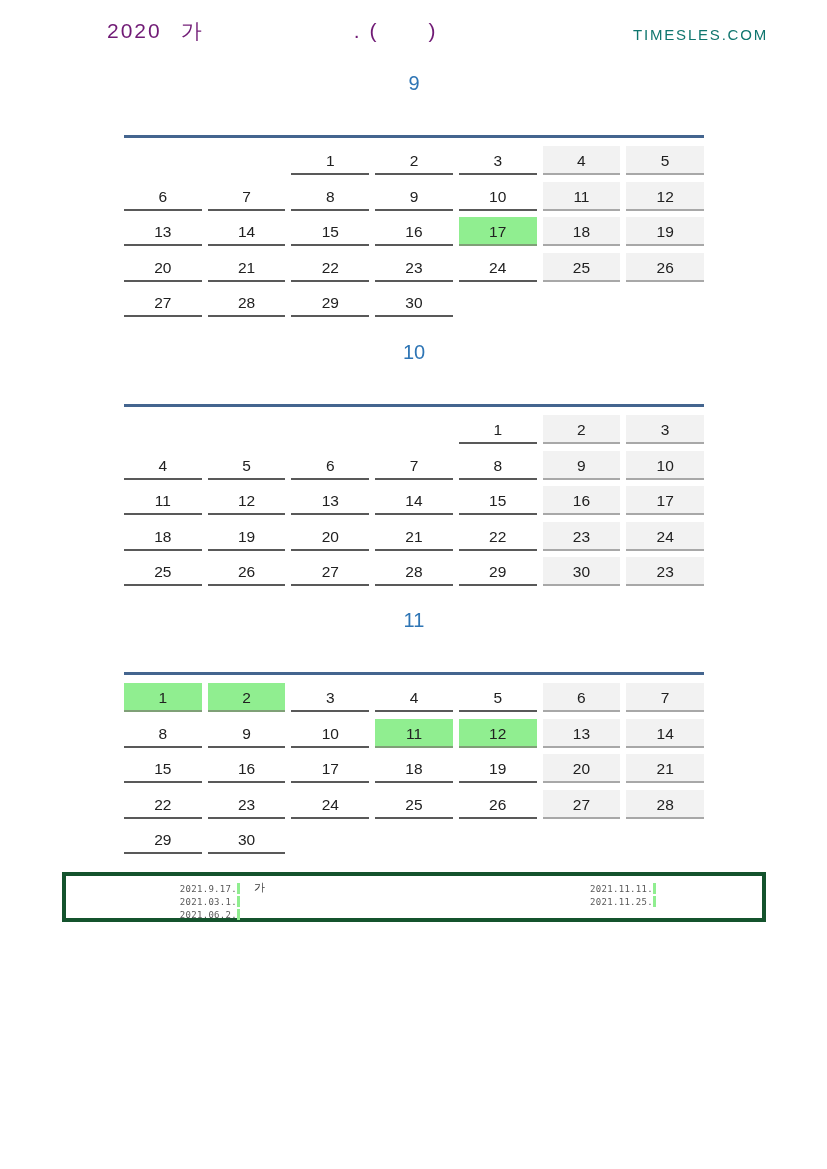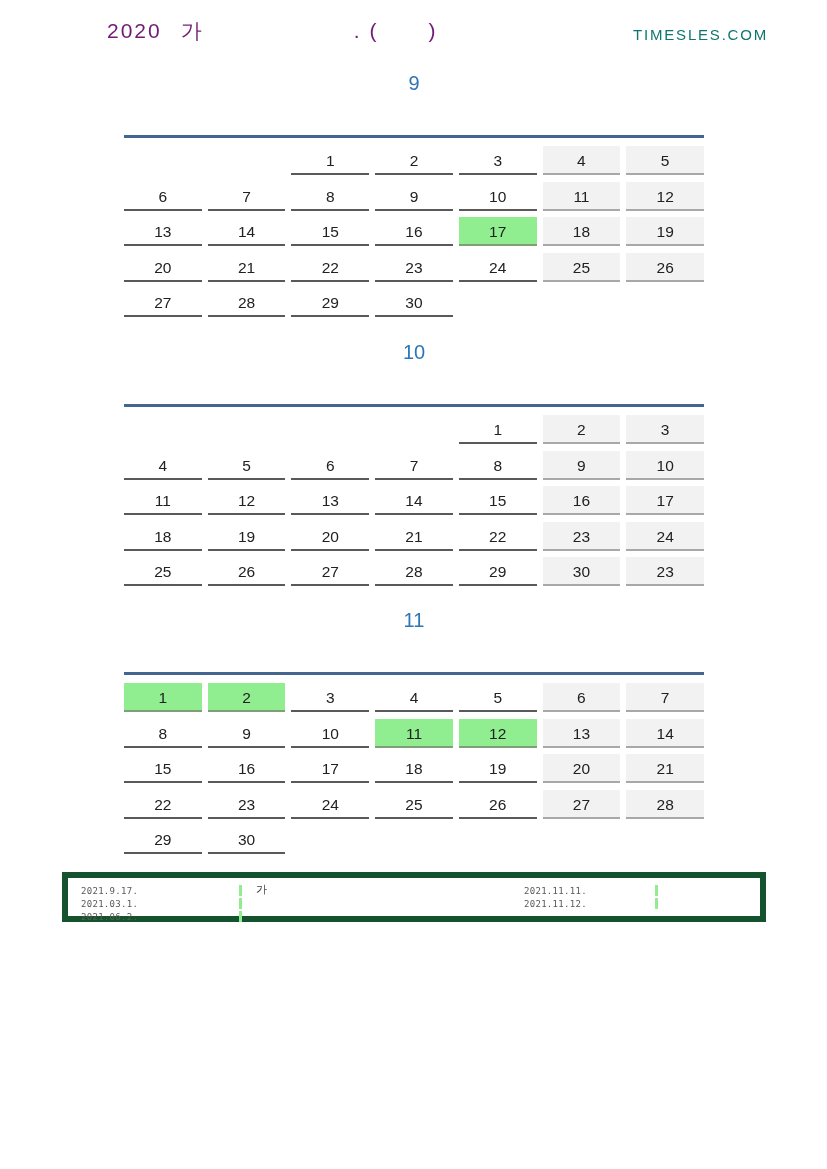--- a/index.html
+++ b/index.html
@@ -46,21 +46,21 @@
   }
   .cell.weekday   { background:#ffffff; border-bottom:2px solid #595959; }
   .cell.weekend   { background:#f2f2f2; border-bottom:2px solid #a8a8a8; }
   .cell.highlight { background:#90ee90; border-bottom:2px solid #7fa077; }
   .cell.empty     { background:transparent; }
 
   
   .legend {
     position:absolute; top:872px; left:62px;
     width:704px; height:50px;
-    border:6px solid #14532d; background:#ffffff;
+    border:4px solid #14532d; background:#ffffff;text-align:right;
   }
   .legend-group { position:absolute; top:6px; }
   .legend-group.g1 { left:13px; }
   .legend-group.g2 { left:408px;margin-left:48px; }
   .legend-row { display:flex; align-items:center; height:13px; }
   .legend-date {
     display:inline-block;
     font-family:"DejaVu Sans Mono", monospace;
     font-size:9px; letter-spacing:0.3px; color:#595959;
   }
@@ -219,17 +219,17 @@
         <span class="legend-date">2021.06.2.</span>
         <span class="legend-mark" style="background: rgb(144, 238, 144);"></span>
       </div>
     </div>
   <div class="legend-group g2">
       <div class="legend-row">
         <span class="legend-date">2021.11.11.</span>
         <span class="legend-mark" style="background: rgb(144, 238, 144);"></span>
       </div>
       <div class="legend-row">
-        <span class="legend-date">2021.11.12.</span>
+        <span class="legend-date">2021.11.25.</span>
         <span class="legend-mark" style="background: rgb(144, 238, 144);"></span>
       </div>
     </div>
 </div>
 
 </body></html>

